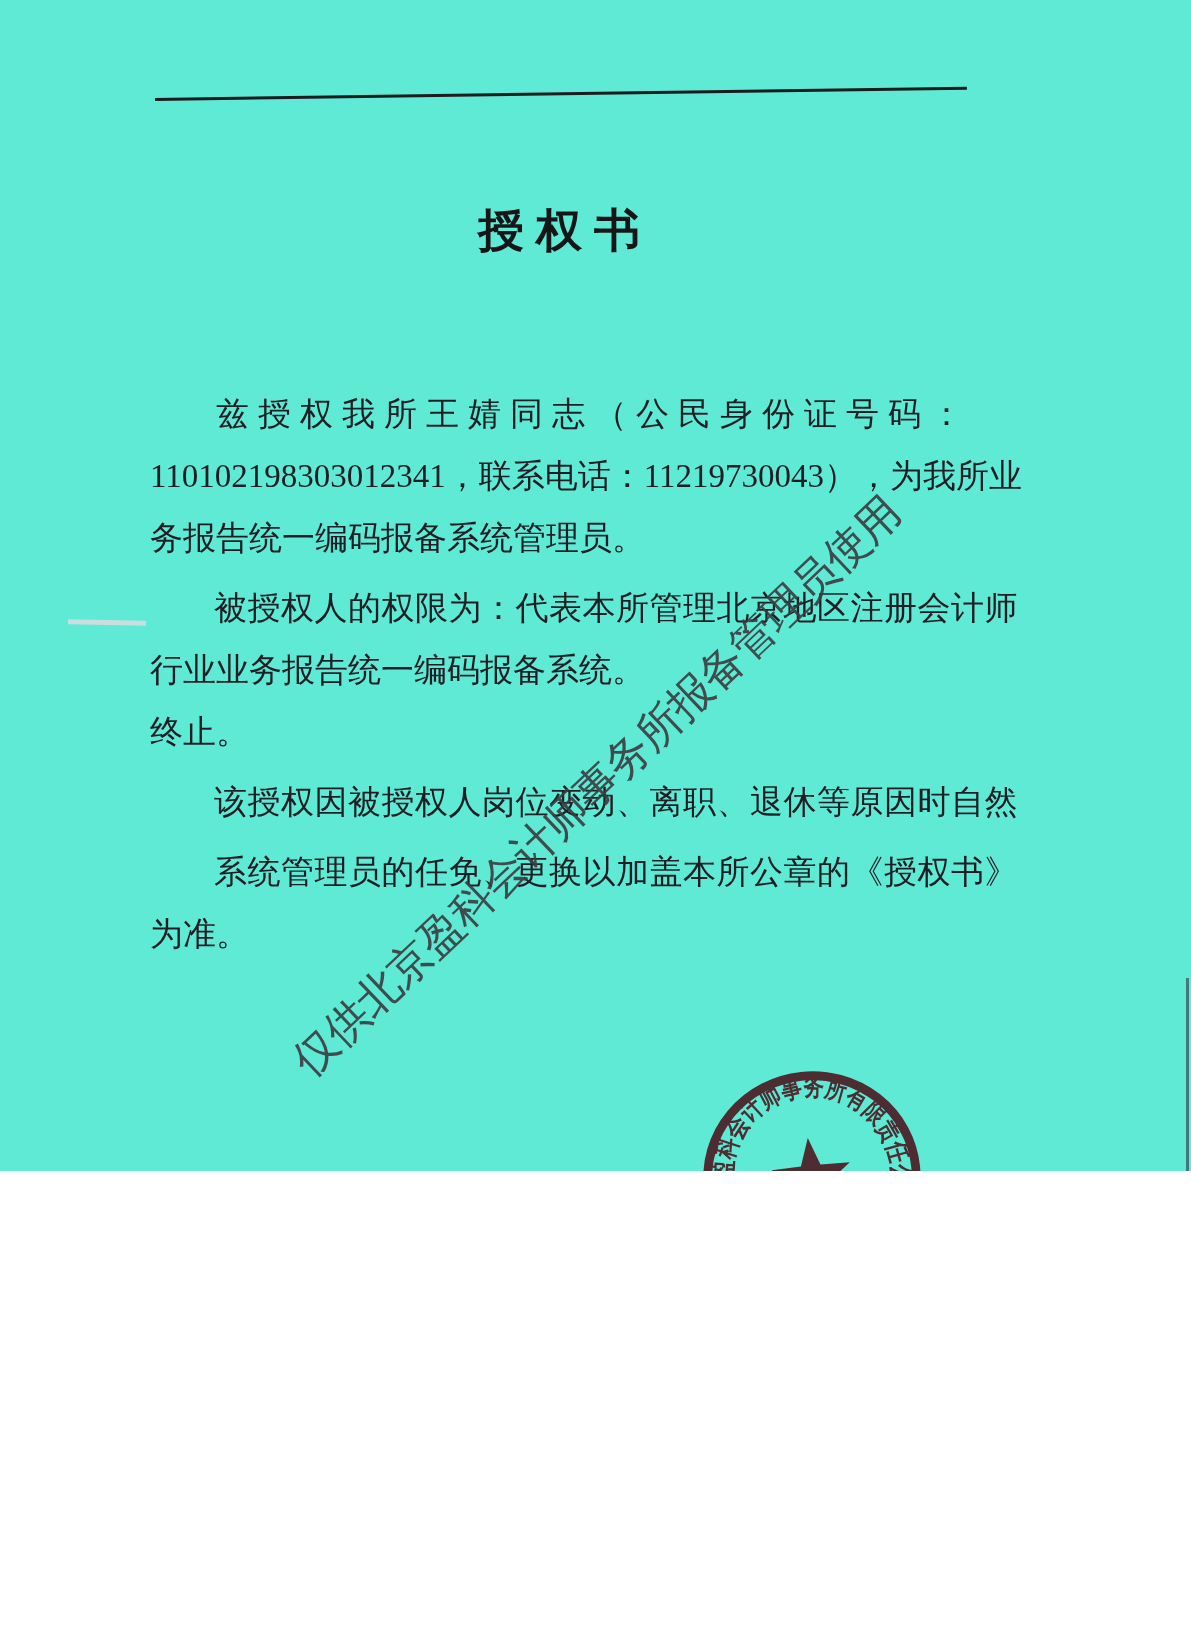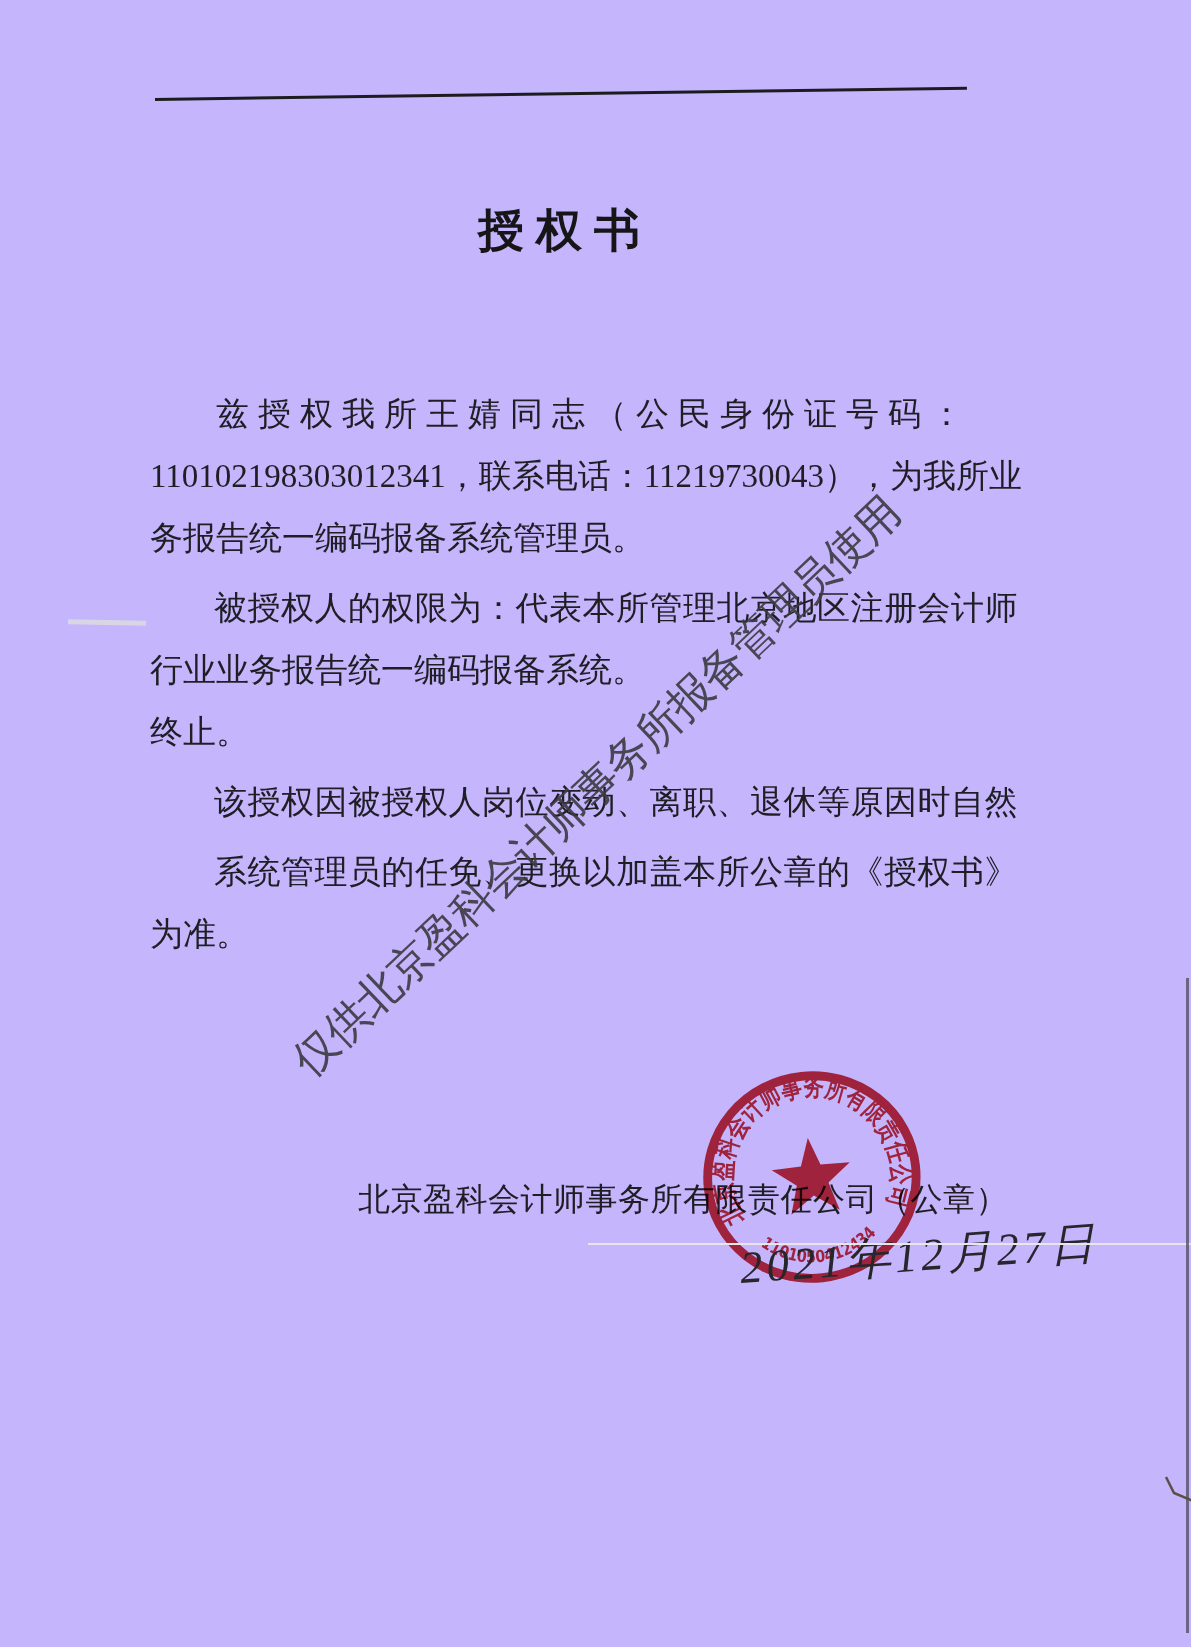--- a/index.html
+++ b/index.html
@@ -1,19 +1,19 @@
 <!DOCTYPE html>
 <html><head>
 <meta charset="utf-8">
 <style>
   html,body{margin:0;padding:0;background:#ffffff;}
   .page{
     position:relative;
-    width:1191px;height:1647px;
-    background:#c4b5fd;
+    width:1191px;height:1171px;
+    background:#5eead4;
     overflow:hidden;
     font-family:"Liberation Serif","DejaVu Serif",serif;
     color:#202024;
   }
   
   .top-rule{
     position:absolute;left:155px;top:98px;width:812px;height:3px;
     background:#1c1c1f;transform:rotate(-0.8deg);transform-origin:left center;
   }
   .doc-title{

